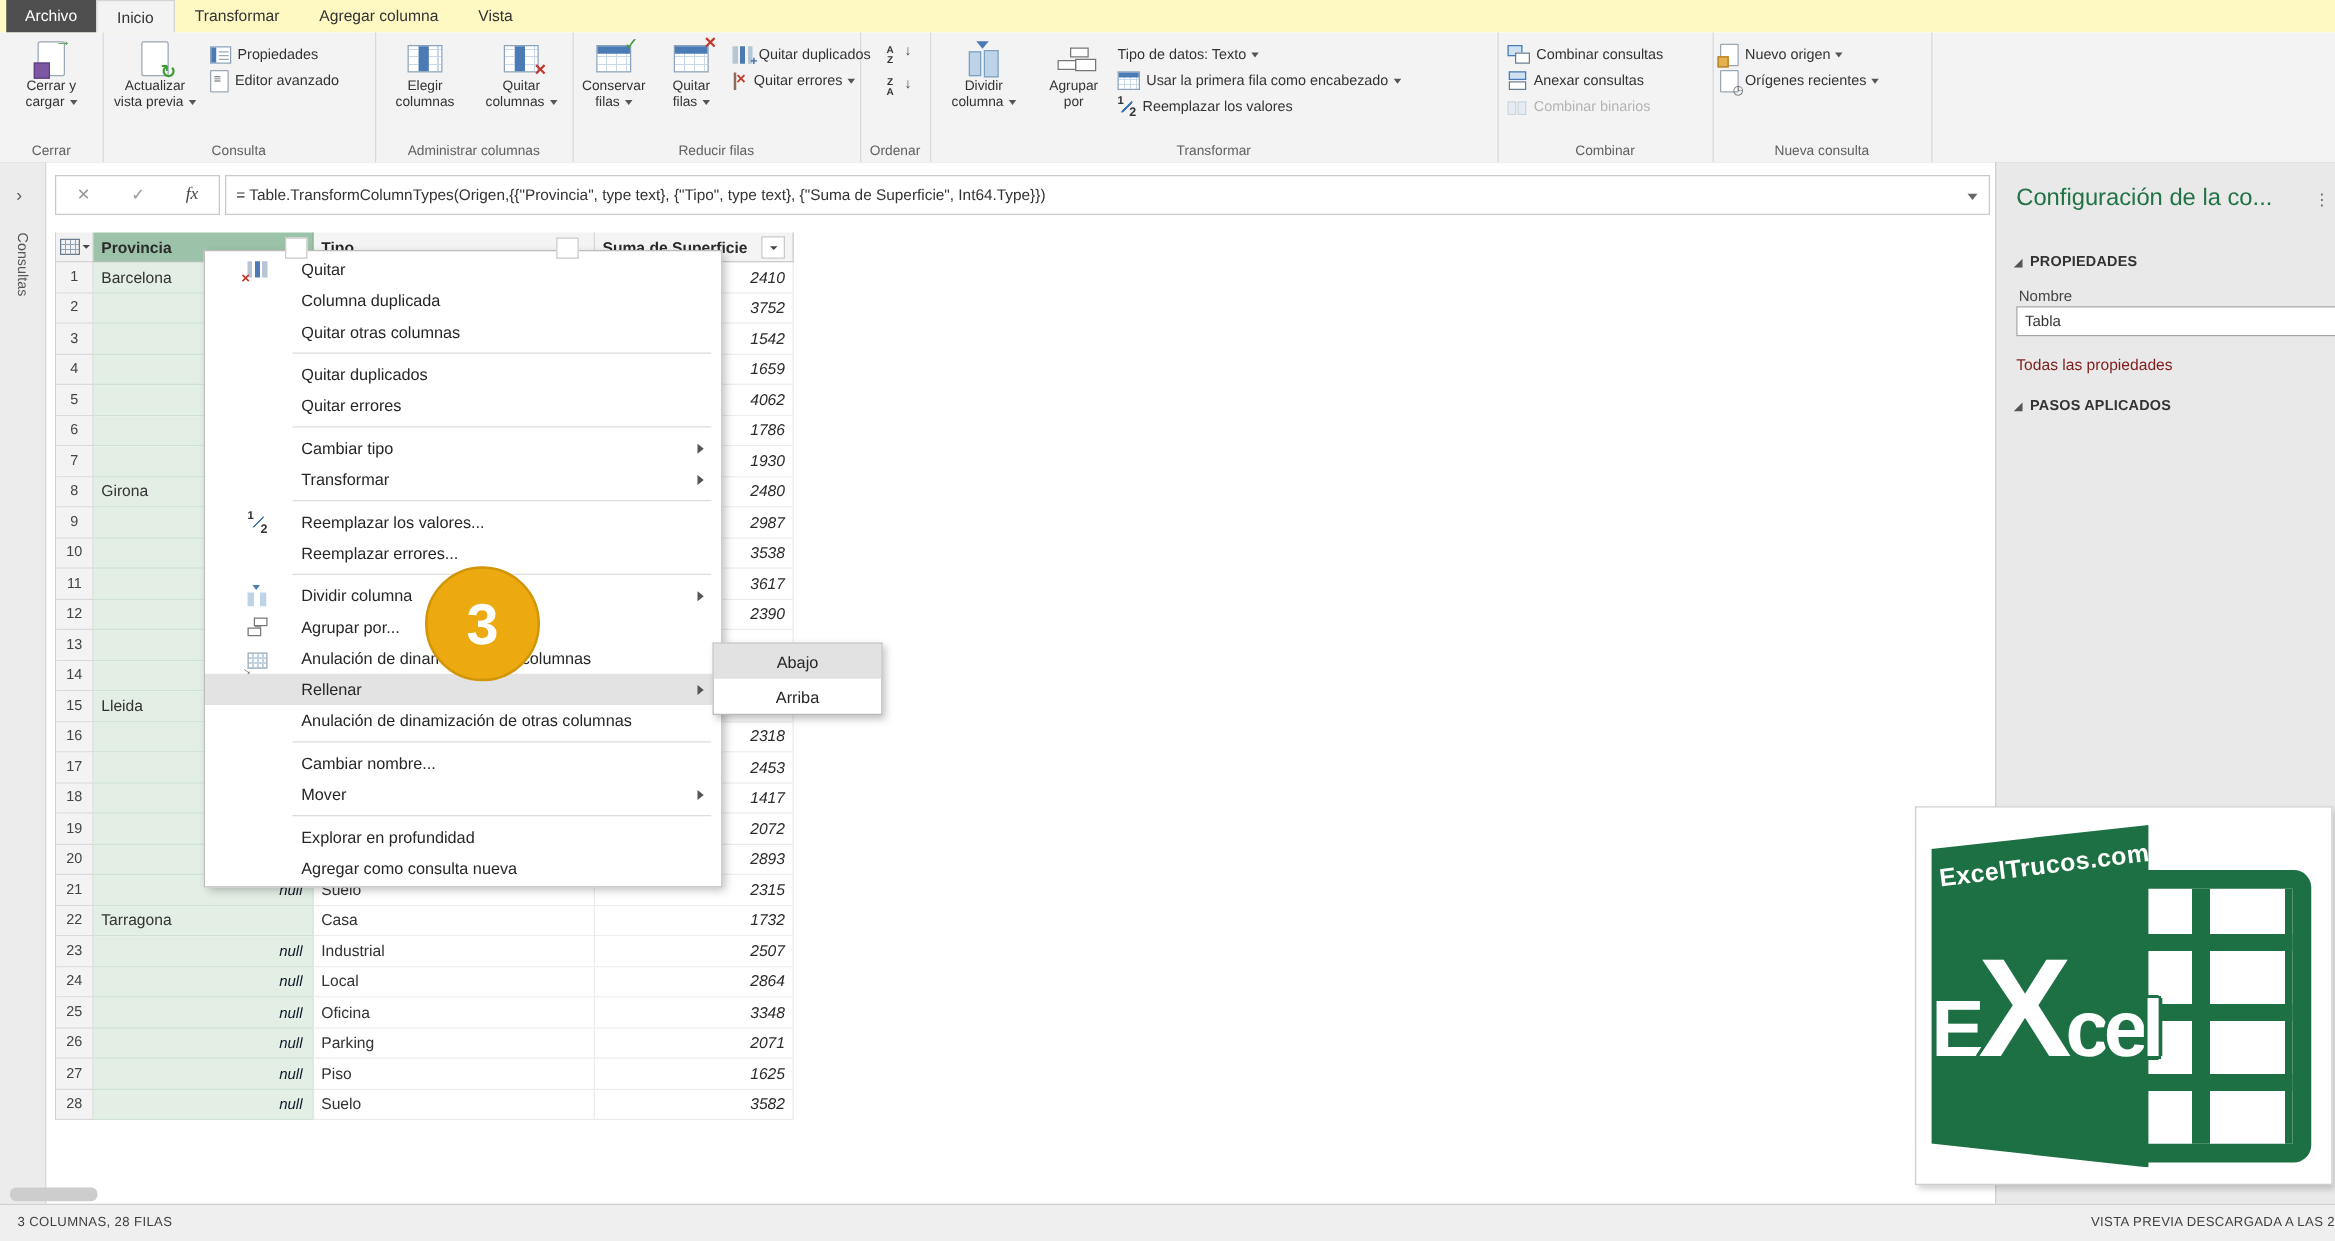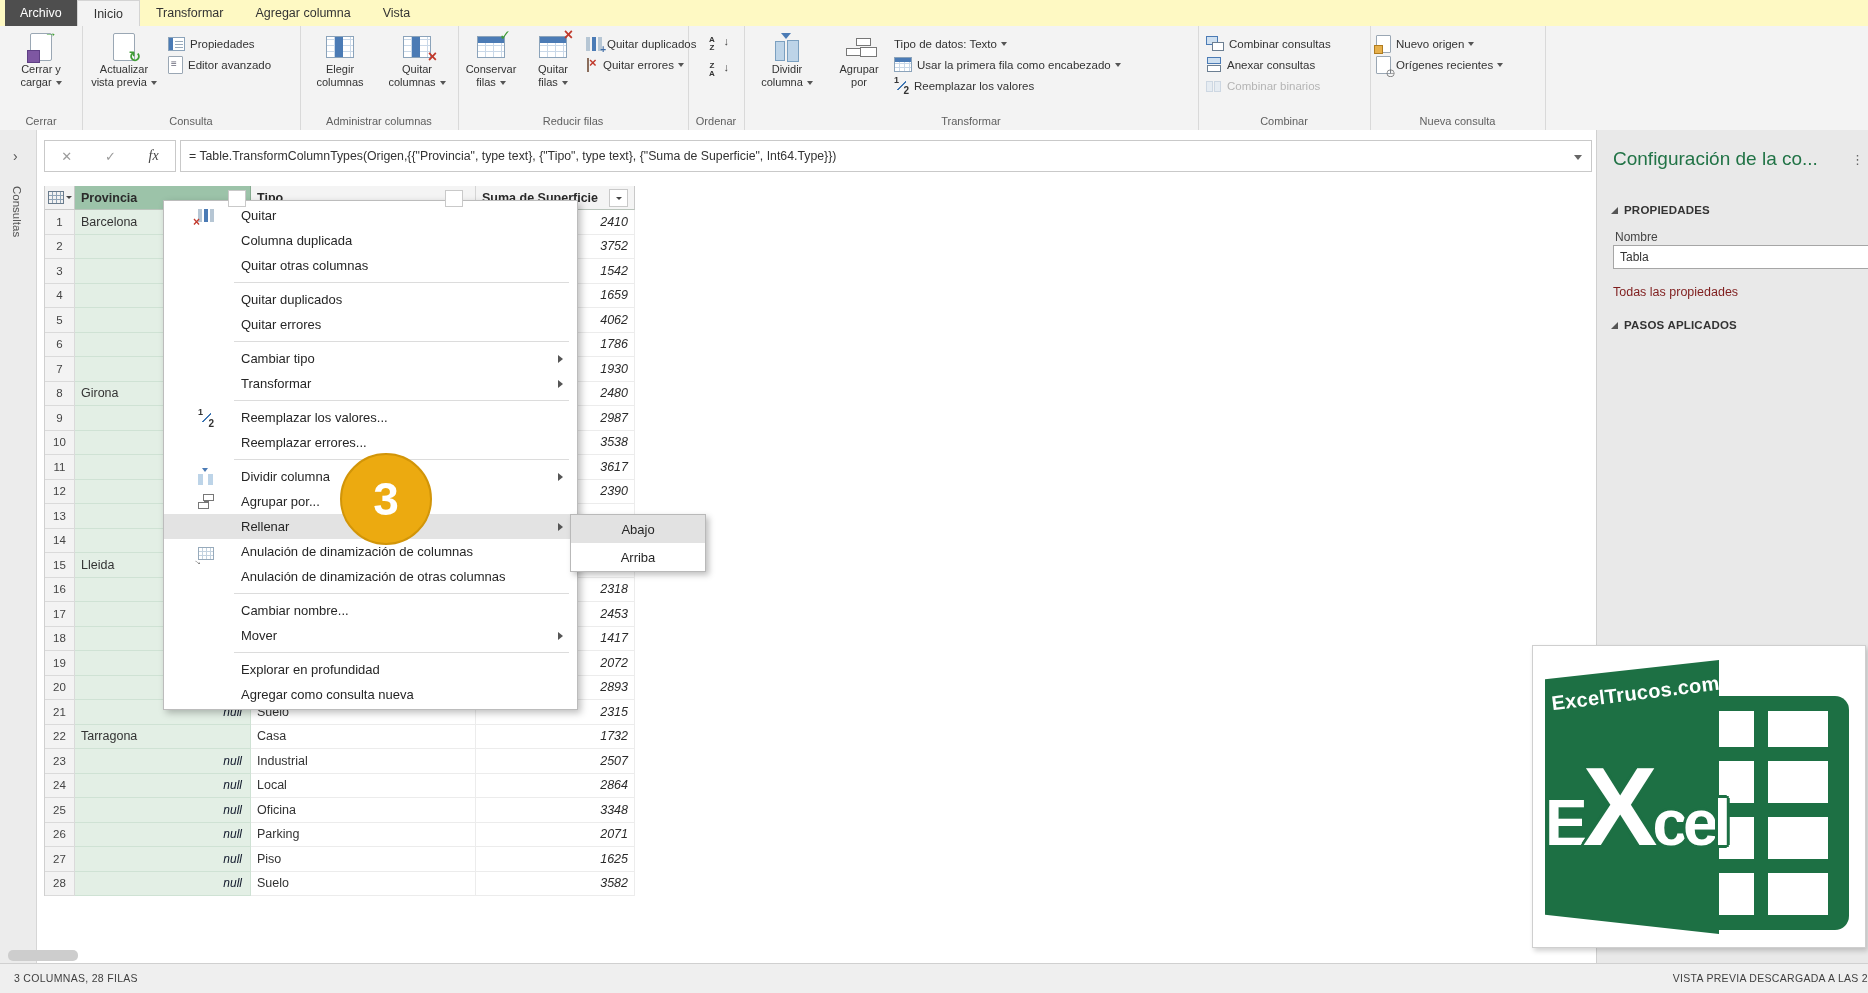--- a/index.html
+++ b/index.html
@@ -679,29 +679,29 @@
       <div class="mitem">
         <span class="micon mi-split-column"></span>
         <span class="mlabel">Dividir columna</span>
         <span class="marrow"></span>
       </div>
       <div class="mitem">
         <span class="micon mi-group-by"></span>
         <span class="mlabel">Agrupar por...</span>
         <span class="marrow" style="visibility: hidden;"></span>
       </div>
+      <div class="mitem">
+        <span class="micon mi-unpivot"></span>
+        <span class="mlabel">Anulación de dinamización de columnas</span>
+        <span class="marrow" style="visibility: hidden;"></span>
+      </div>
       <div class="mitem hl">
         <span class="micon" style="visibility: hidden;"></span>
         <span class="mlabel">Rellenar</span>
         <span class="marrow"></span>
-      </div>
-      <div class="mitem">
-        <span class="micon mi-unpivot"></span>
-        <span class="mlabel">Anulación de dinamización de columnas</span>
-        <span class="marrow" style="visibility: hidden;"></span>
       </div>
       <div class="mitem">
         <span class="micon" style="visibility: hidden;"></span>
         <span class="mlabel">Anulación de dinamización de otras columnas</span>
         <span class="marrow" style="visibility: hidden;"></span>
       </div>
       <div class="msep"></div>
       <div class="mitem">
         <span class="micon" style="visibility: hidden;"></span>
         <span class="mlabel">Cambiar nombre...</span>

